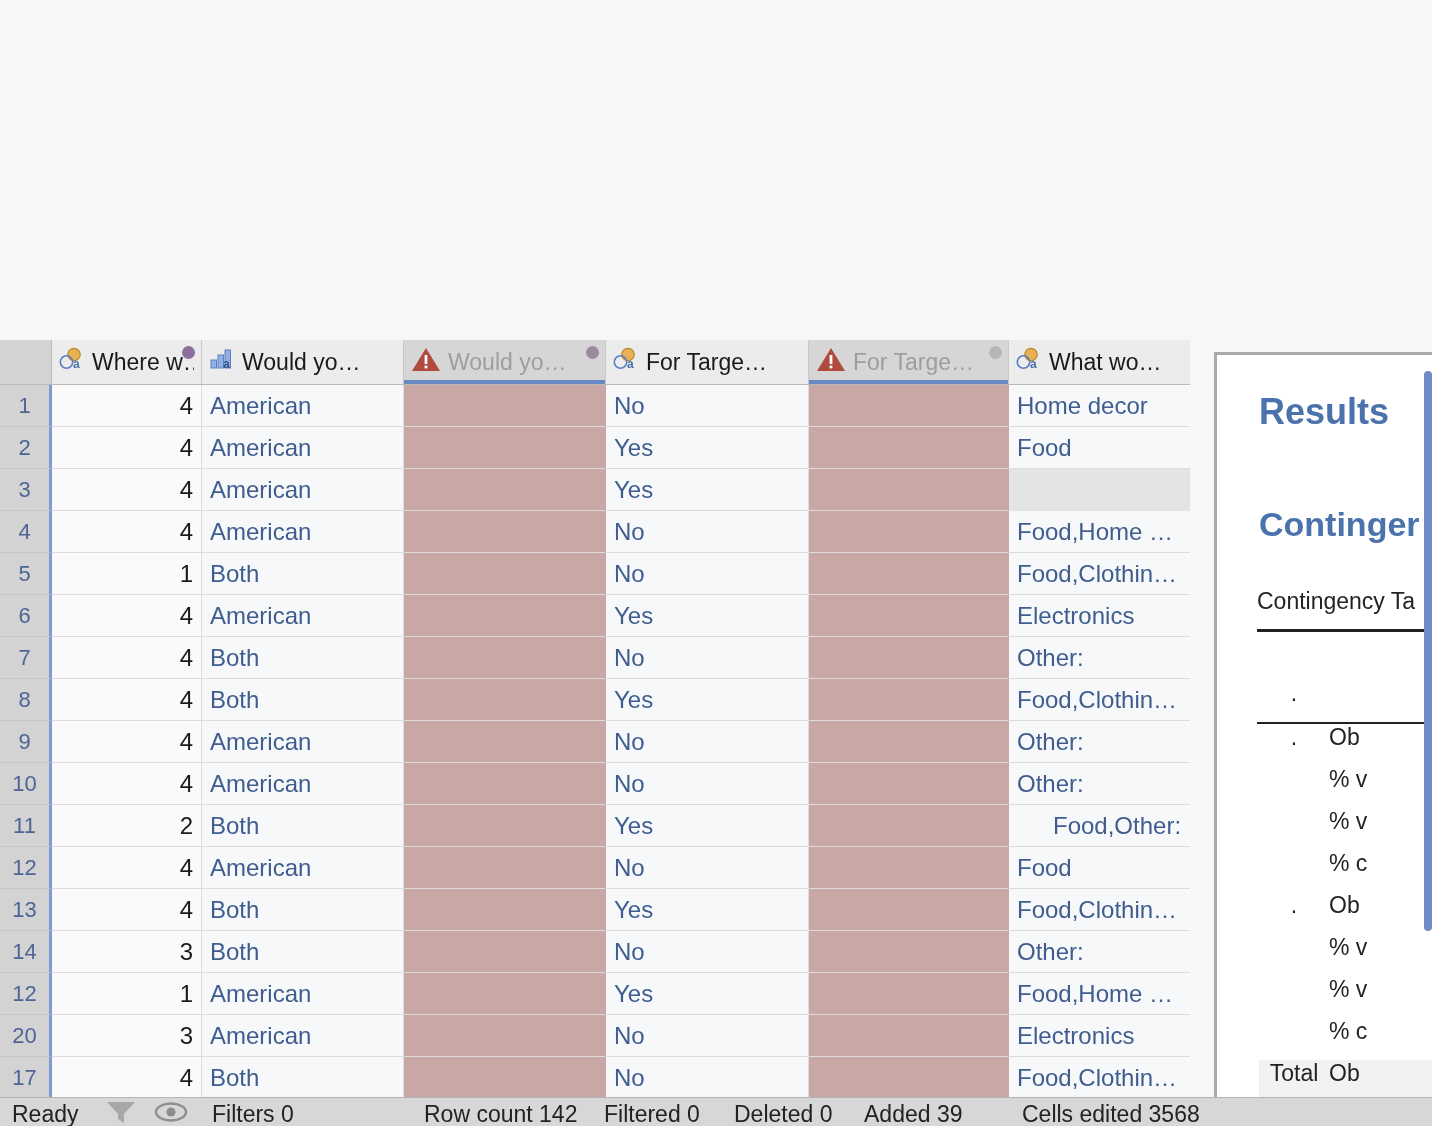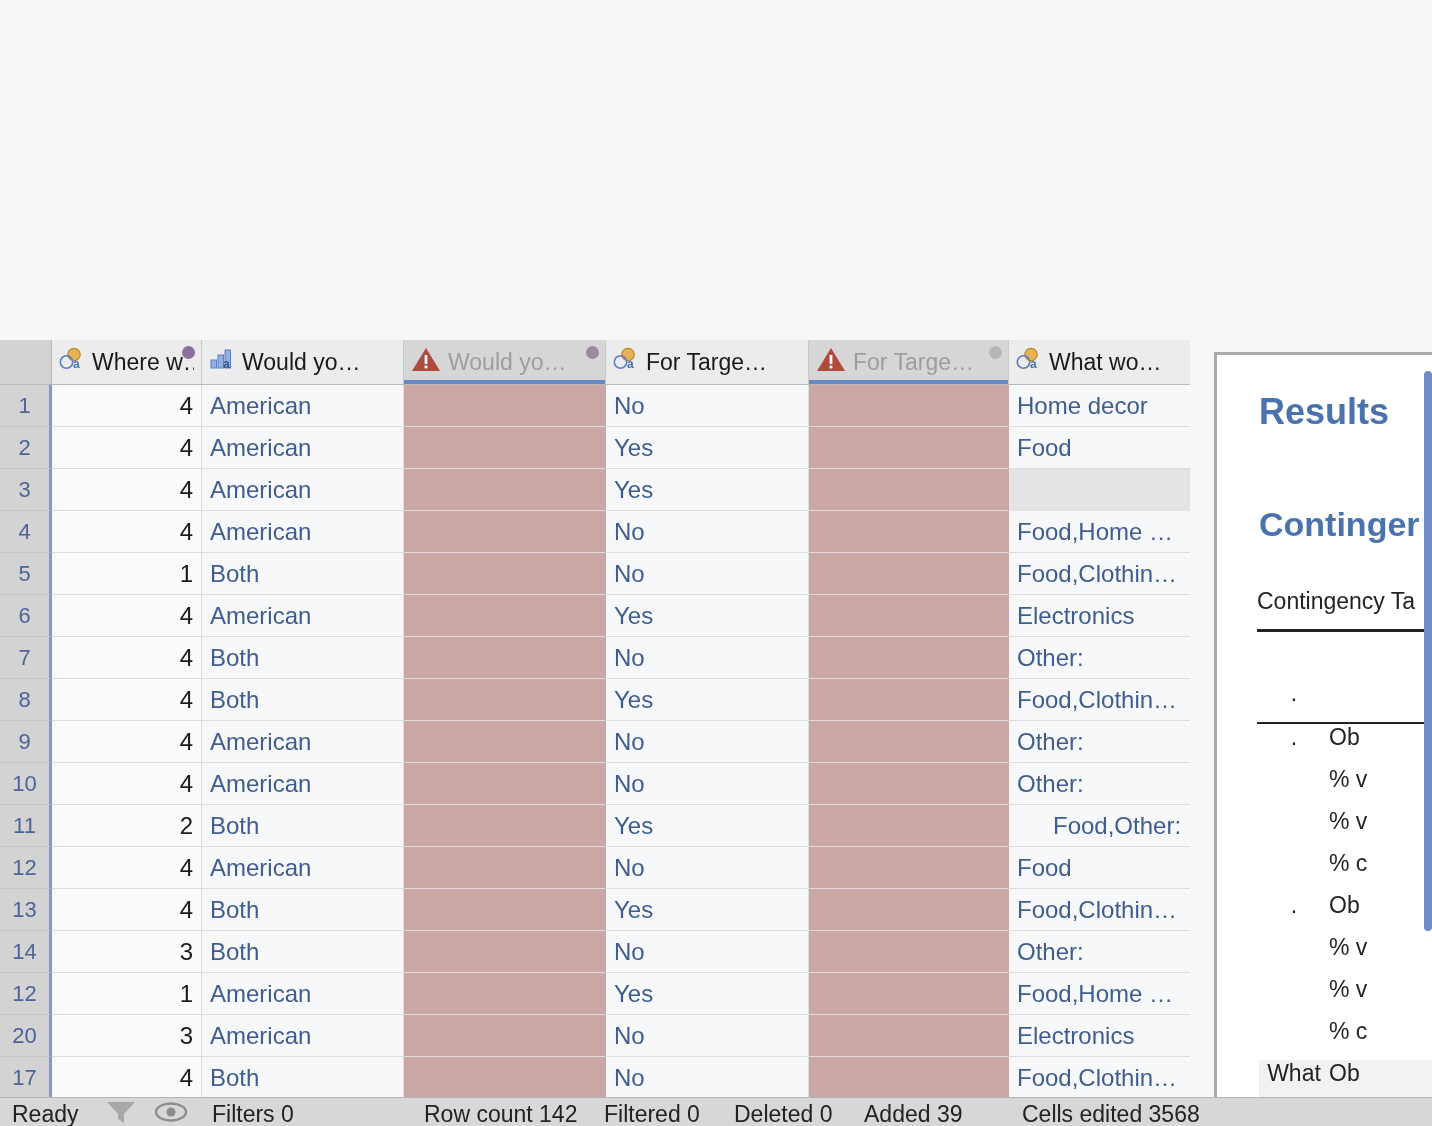--- a/index.html
+++ b/index.html
@@ -439,21 +439,21 @@
           </div>
           <div class="res-row">
             <span class="rk"></span>
             <span class="rv">% v</span>
           </div>
           <div class="res-row">
             <span class="rk"></span>
             <span class="rv">% c</span>
           </div>
           <div class="res-row res-total">
-            <span class="rk">What</span>
+            <span class="rk">Total</span>
             <span class="rv">Ob</span>
           </div>
         </div>
     </div>
     <div class="v-scroll"></div>
   </div>
 
   <div class="statusbar">
     <span class="sb" style="left:12px;">Ready</span>
     <span class="sb-icon" style="left:104px;">

